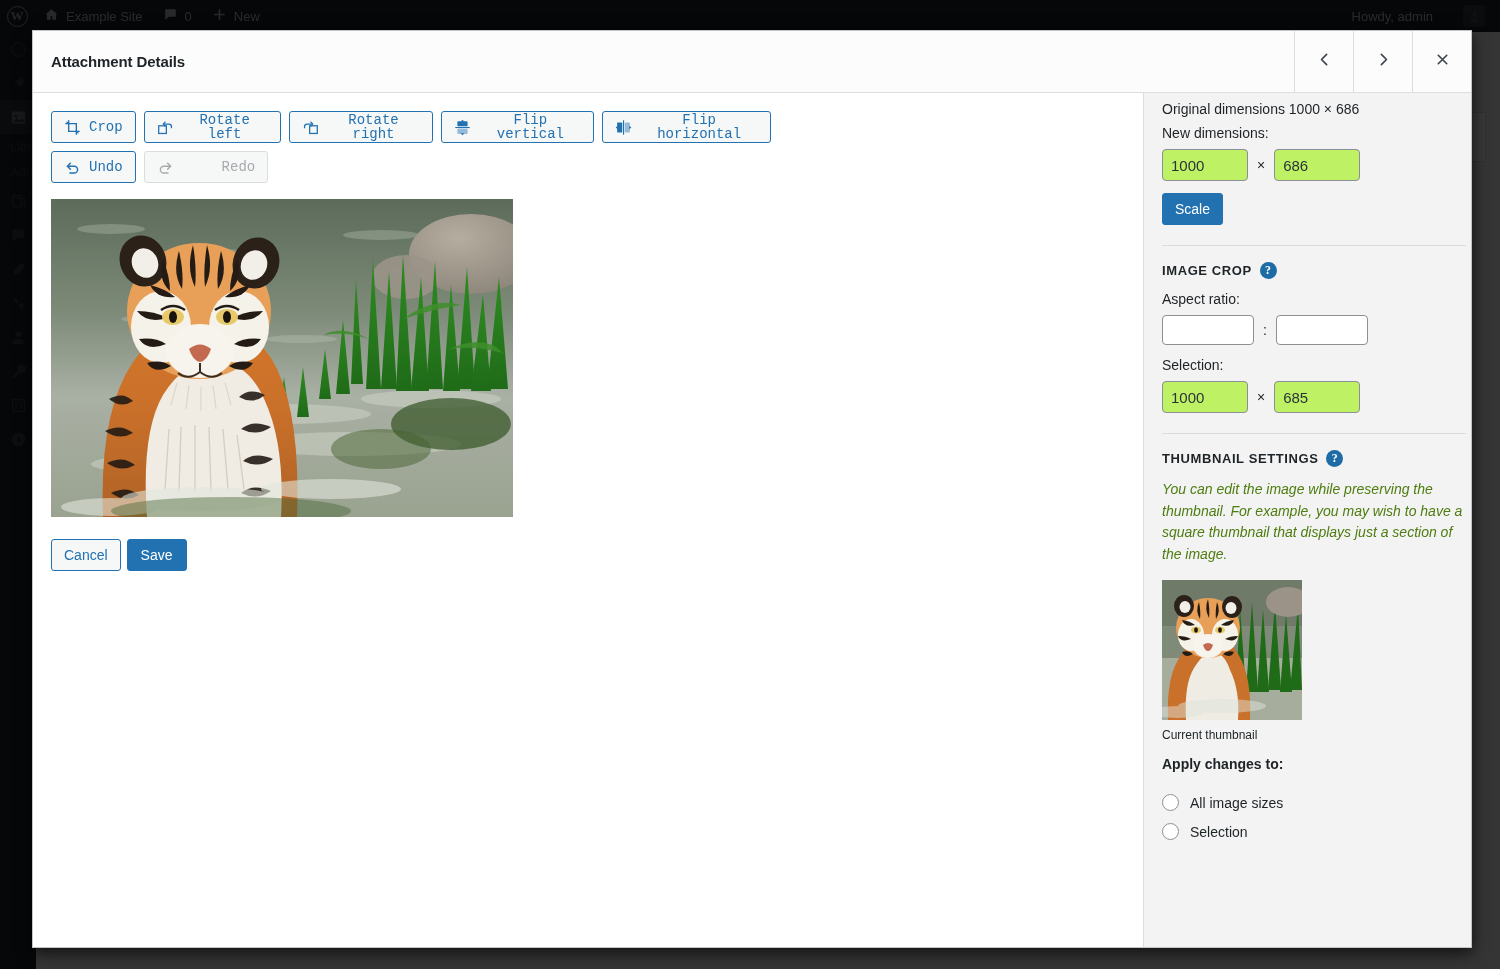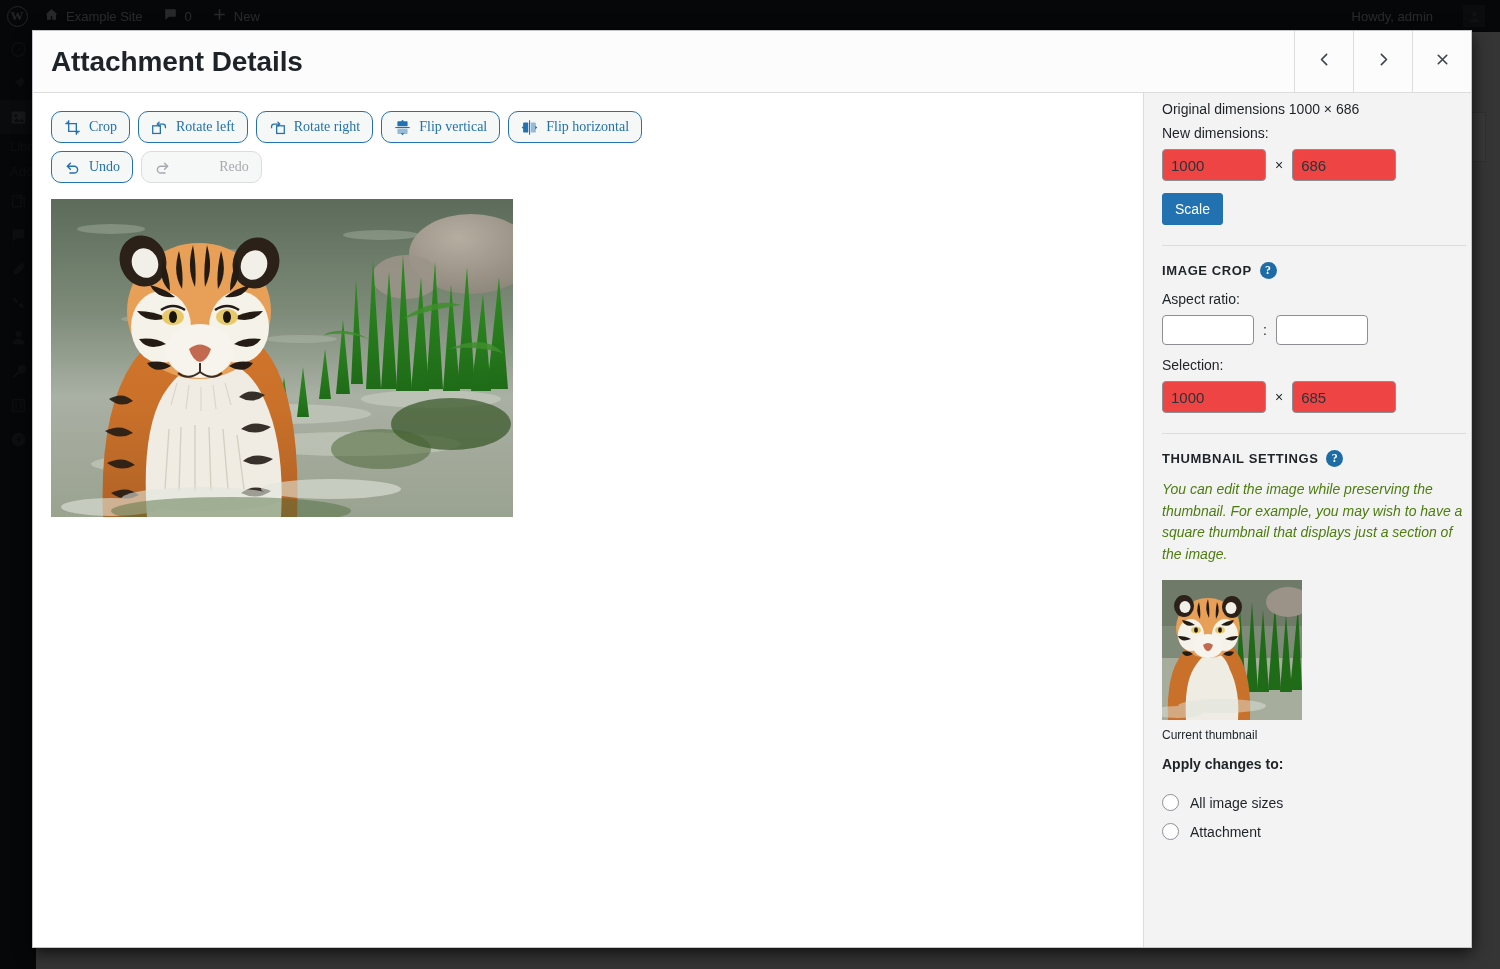--- a/index.html
+++ b/index.html
@@ -70,21 +70,21 @@
     display: flex; flex-direction: column;
     border: 1px solid #c3c4c7;
   }
   #modal-header {
     height: 62px; flex: 0 0 62px; background: #fcfcfc;
     border-bottom: 1px solid #ddd;
     display: flex; align-items: stretch; position: relative;
   }
   #modal-title {
     display: flex; align-items: center; padding-left: 18px;
-    font-size: 28px; font-weight: bold; color: #1d2327; flex: 1;
+    font-size: 15px; font-weight: bold; color: #1d2327; flex: 1;
     letter-spacing: -0.1px;
   }
   .nav-btn {
     width: 59px; border: none; border-left: 1px solid #ddd;
     background: #fcfcfc; cursor: pointer;
     display: flex; align-items: center; justify-content: center;
     color: #3c434a; font-size: 20px;
   }
   .nav-btn svg { width: 17px; height: 17px; }
 
@@ -92,23 +92,23 @@
 
   
   #editor-pane {
     flex: 1; padding: 18px; background: #fff; overflow: hidden; position: relative;
   }
   #toolbar { display: flex; flex-wrap: wrap; gap: 0; max-width: 720px; }
   .tool-row { display: flex; gap: 8px; margin-bottom: 8px; width: 100%; }
   .tool-btn {
     display: inline-flex; align-items: center; gap: 8px;
     height: 32px; padding: 0 12px;
-    background: #f6f7f7; border: 1px solid #2271b1; border-radius: 10px;
+    background: #f6f7f7; border: 1px solid #2271b1; border-radius: 3px;
     color: #2271b1; font-size: 14px; cursor: pointer;
-    font-family: Liberation Serif, serif; line-height: 1;
+    font-family: Liberation Mono, monospace; line-height: 1;
   }
   .tool-btn.disabled {
     border-color: #dcdcde; color: #a7aaad; background: #f6f7f7; cursor: default; gap: 48px;
   }
   .tool-btn svg { width: 17px; height: 17px; display: block; }
 
   #image-stage { margin-top: 8px; }
   .main-photo {
     width: 462px; height: 318px; display: block;
     border: 0; position: relative; overflow: hidden;
@@ -143,22 +143,22 @@
     width: 17px; height: 17px; border-radius: 50%; background: #1d6ca5;
     color: #fff; font-size: 12px; font-weight: bold;
     display: inline-flex; align-items: center; justify-content: center;
     cursor: pointer; font-family: "Liberation Serif", serif;
   }
   .lbl { font-size: 14px; color: #1d2327; margin-bottom: 8px; }
   .lbl-strong { font-size: 14px; color: #1d2327; font-weight: bold; margin-bottom: 10px; }
   .dim-row { display: flex; align-items: center; gap: 9px; margin-bottom: 12px; }
   .dim-row .x { font-size: 14px; color: #1d2327; }
   .num-input {
-    width: 104px; height: 32px; padding: 0 8px;
-    border: 1px solid #8c8f94; border-radius: 4px; background: #ef4444;
+    width: 86px; height: 32px; padding: 0 8px;
+    border: 1px solid #8c8f94; border-radius: 4px; background: #bef264;
     font-size: 15px; color: #2c3338; font-family: "Liberation Sans", sans-serif;
   }
   .ratio-input {
     width: 92px; height: 30px; padding: 0 8px;
     border: 1px solid #8c8f94; border-radius: 4px; background: #fff;
     font-size: 15px; color: #2c3338; font-family: "Liberation Sans", sans-serif;
   }
   .scale-btn {
     height: 32px; padding: 0 12px; background: #2271b1; color: #fff;
     border: 1px solid #2271b1; border-radius: 3px; font-size: 14px;
@@ -570,20 +570,24 @@
             <g opacity="0.6" fill="#e2e6dc">
               <ellipse cx="150" cy="300" rx="80" ry="12"></ellipse>
               <ellipse cx="280" cy="290" rx="70" ry="10"></ellipse>
               <ellipse cx="60" cy="308" rx="50" ry="9"></ellipse>
             </g>
             <ellipse cx="180" cy="312" rx="120" ry="14" fill="#4a6b3a" opacity="0.45"></ellipse>
           </svg>
         </div>
       </div>
 
+      <div id="editor-actions">
+        <button class="btn-secondary">Cancel</button>
+        <button class="btn-primary">Save</button>
+      </div>
     </div>
 
     <div id="settings-pane">
       <div class="clipped-top"></div>
 
       <div class="lbl">Original dimensions 1000 × 686</div>
       <div class="lbl">New dimensions:</div>
       <div class="dim-row">
         <input class="num-input" type="text" value="1000" style="">
         <span class="x">×</span>
@@ -669,17 +673,17 @@
       <div class="thumb-caption">Current thumbnail</div>
 
       <div class="lbl-strong">Apply changes to:</div>
 
       <label class="radio-row">
         <span class="radio"></span>
         <span class="radio-label">All image sizes</span>
       </label>
       <label class="radio-row">
         <span class="radio"></span>
-        <span class="radio-label">Attachment</span>
+        <span class="radio-label">Selection</span>
       </label>
     </div>
   </div>
 </div>
 
 </body></html>

